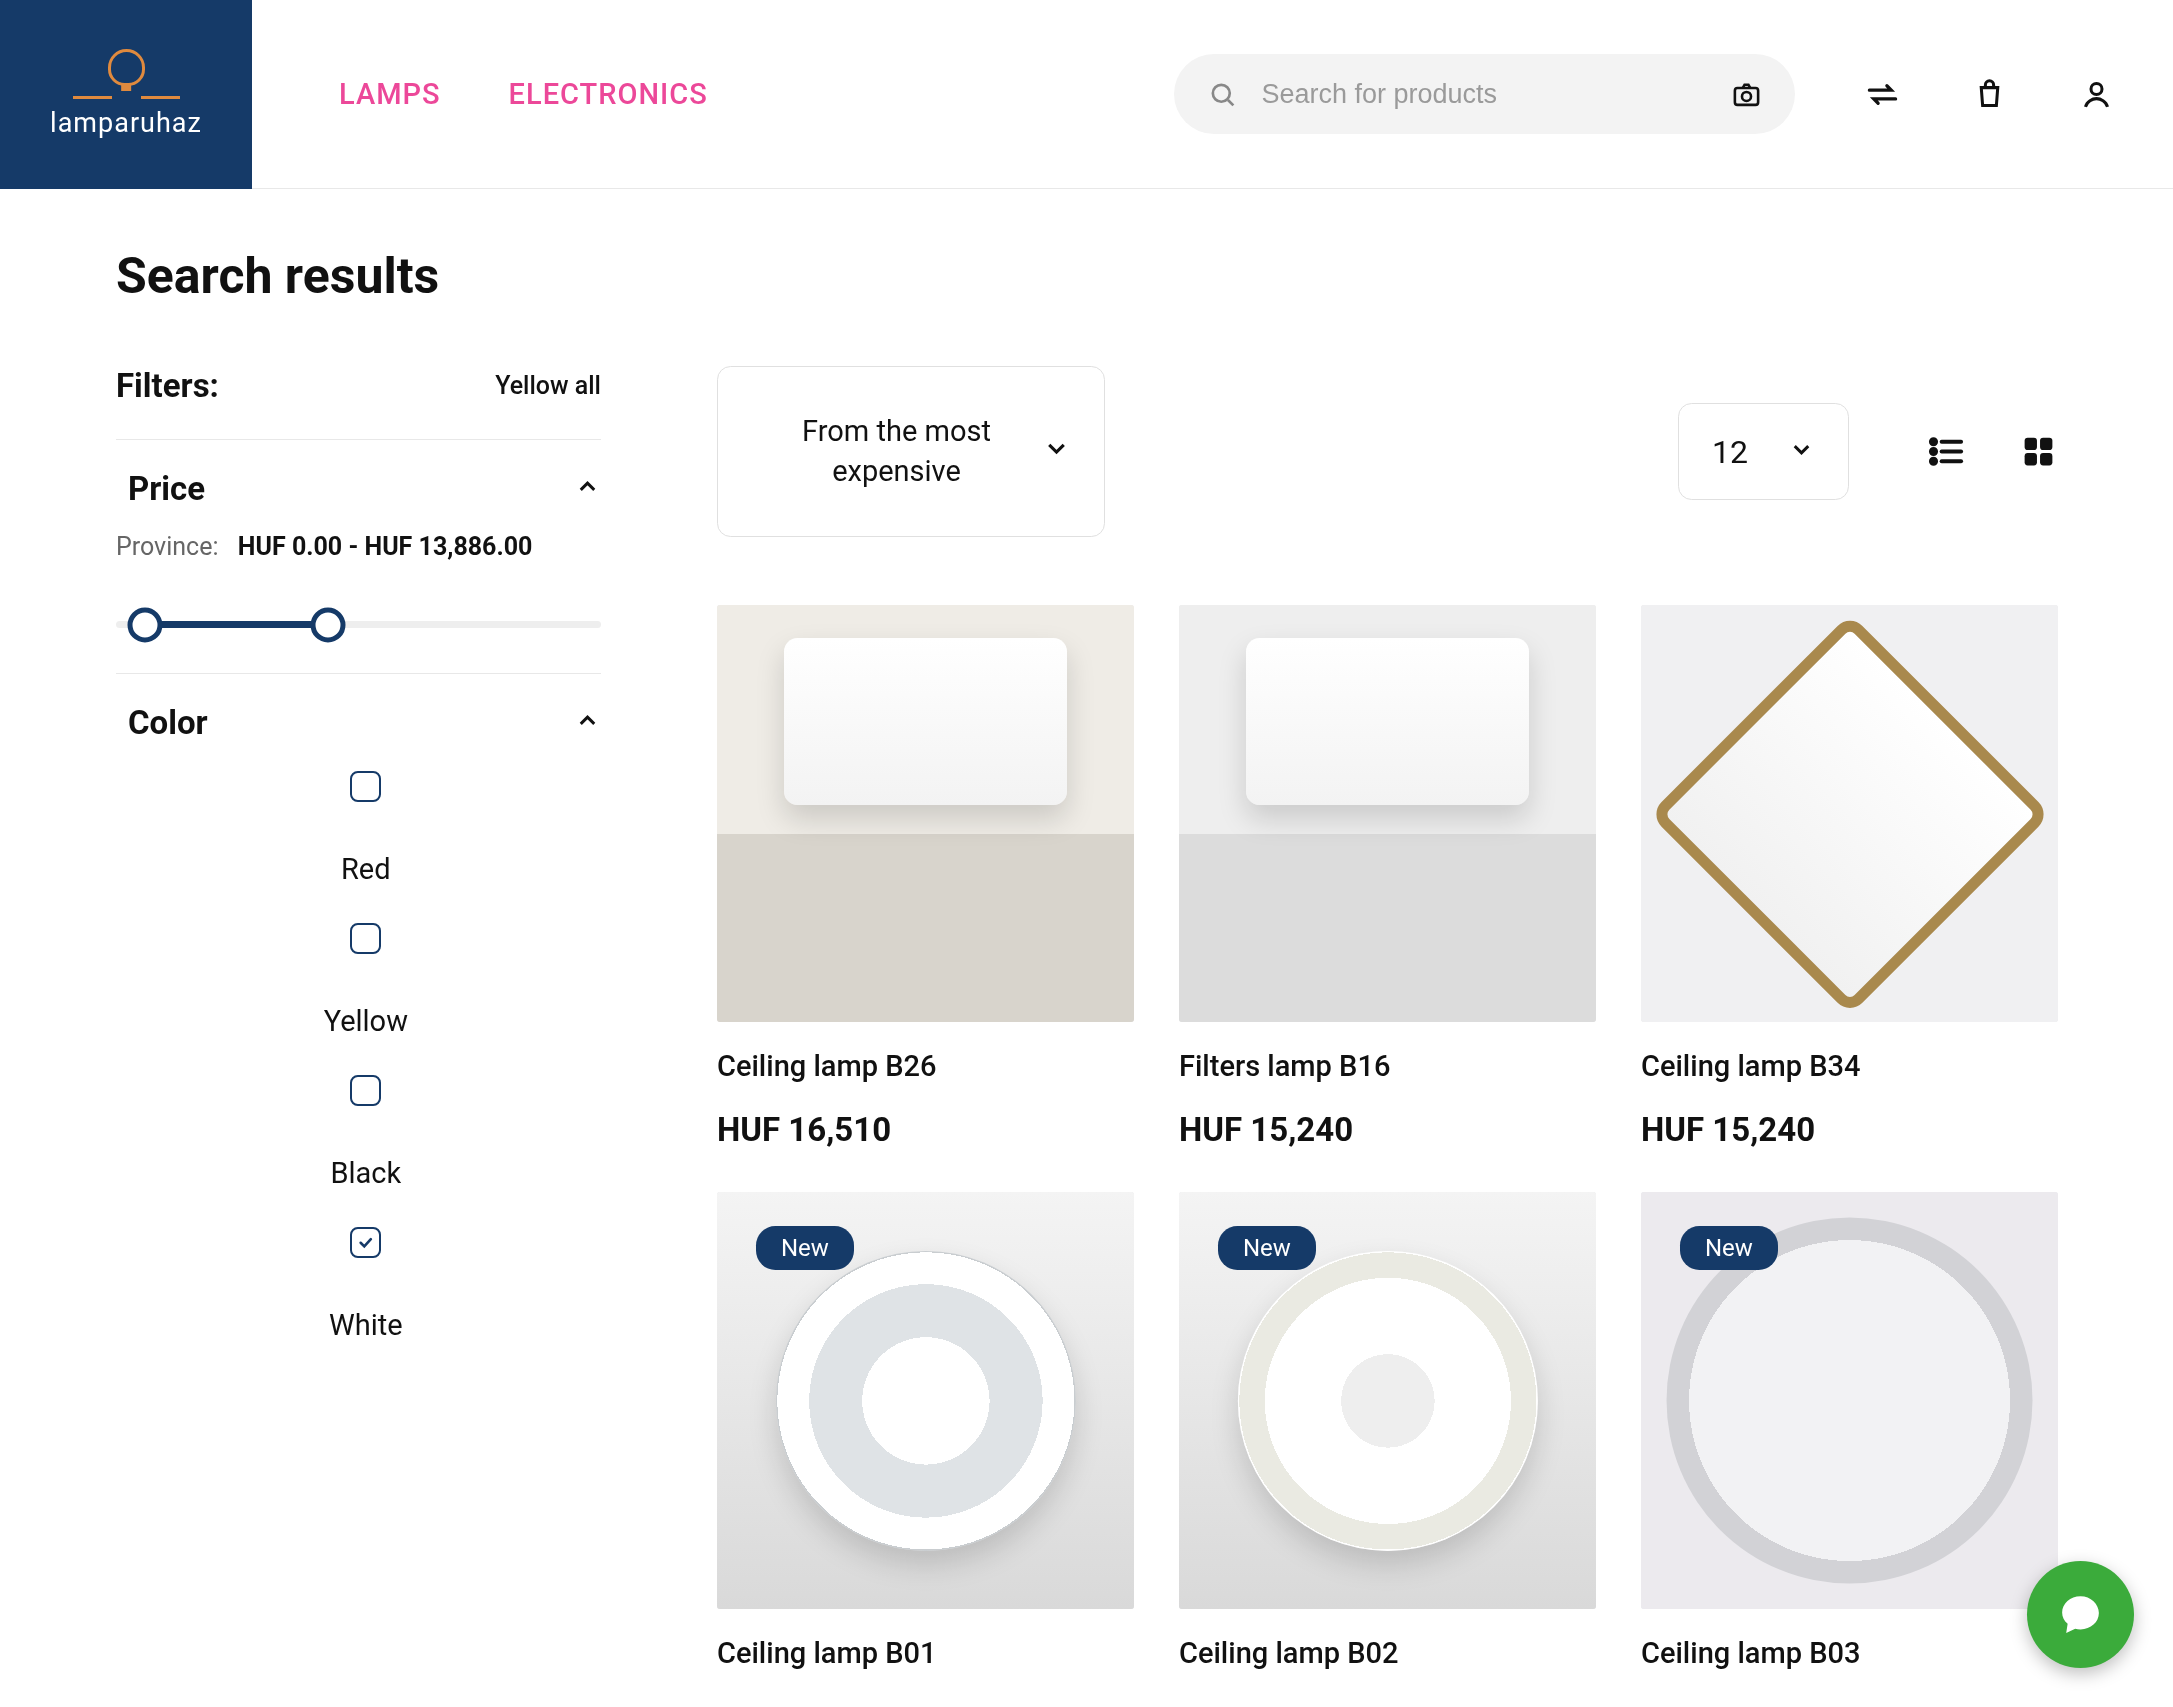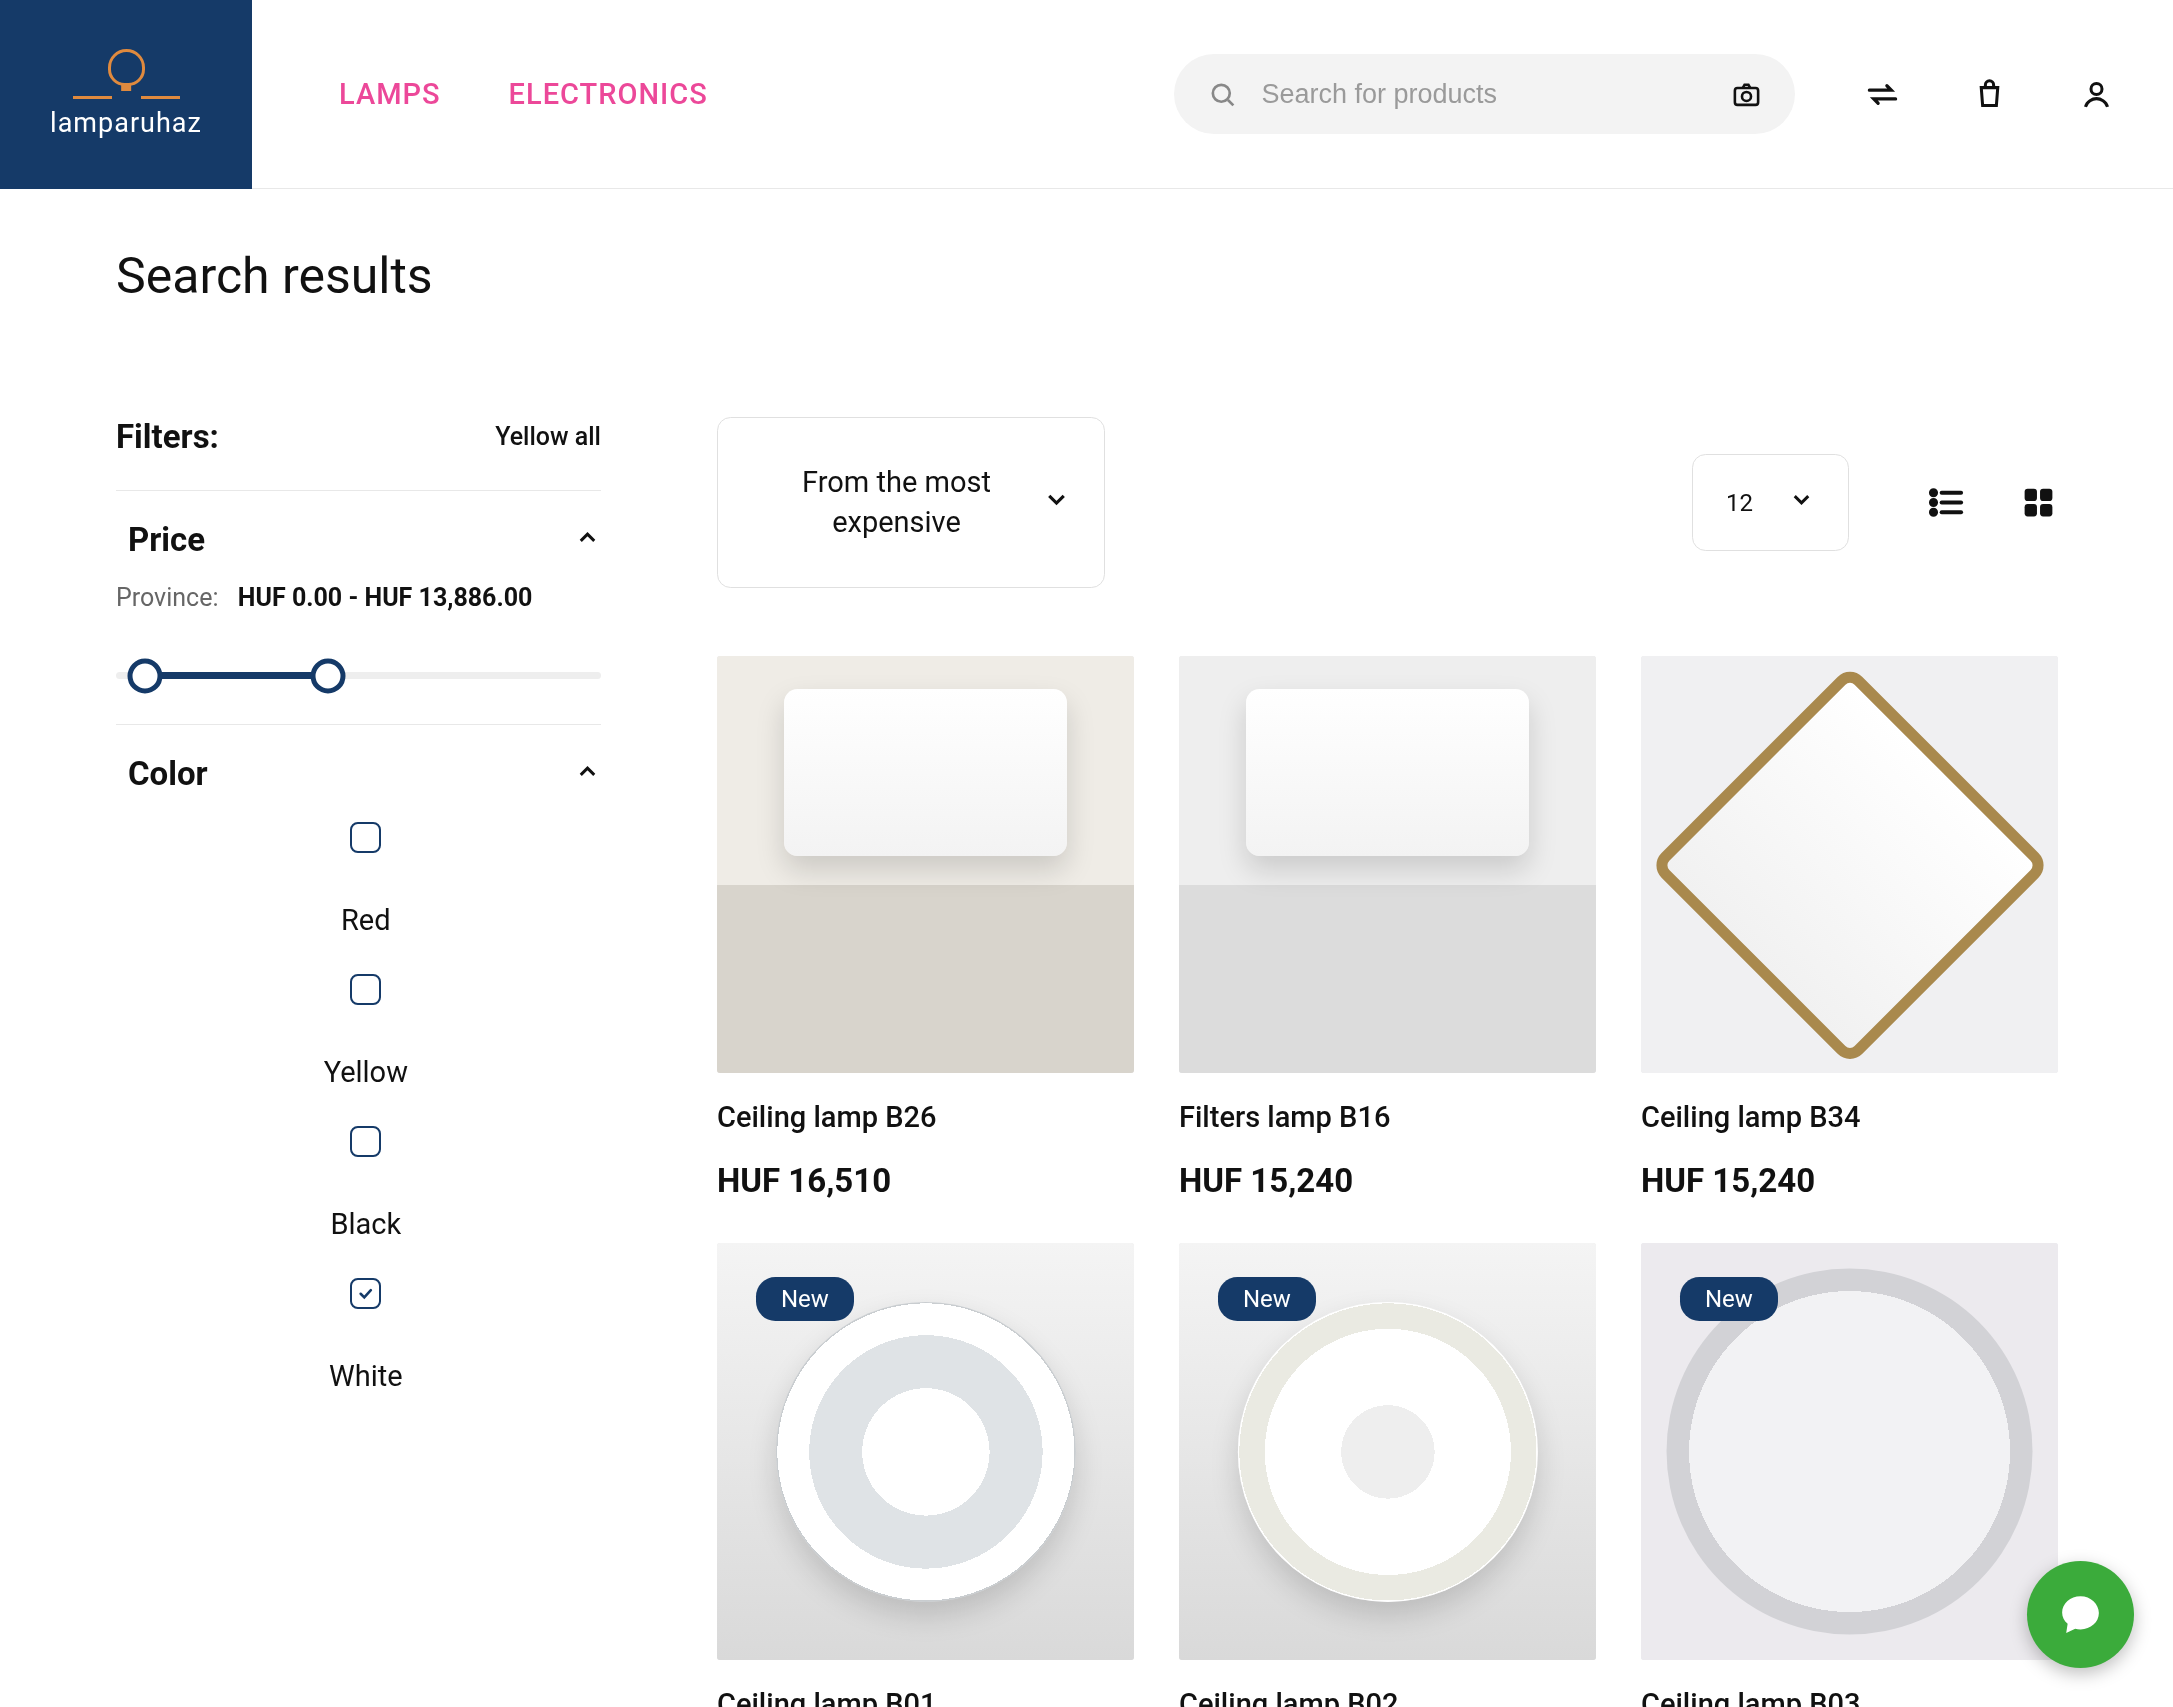--- a/index.html
+++ b/index.html
@@ -13,21 +13,21 @@
   .logo-text { font-size:27px; letter-spacing:1px; }
   .nav { display:flex; gap:68px; margin-left:87px; }
   .nav a { font-size:29px; font-weight:500; letter-spacing:1px; color:#ec4899; text-decoration:none; }
   .spacer { flex:1; }
   .search { display:flex; align-items:center; background:#f3f3f3; border-radius:49px; height:80px; width:621px; padding:0 29px; gap:19.4px; }
   .search input { flex:1; border:none; background:transparent; font-size:27px; outline:none; color:#444;}
   .search input::placeholder{ color:#9a9a9a;}
   .icons { display:flex; gap:68px; margin-left:68px; align-items:center;}
   .icon-btn { width:39px; height:39px; display:flex; align-items:center; justify-content:center; cursor:pointer;}
   .page { padding:58px 116px 0 116px; }
-  .page-title { font-size:50px; font-weight:400; margin-bottom:112px; }
+  .page-title { font-size:50px; font-weight:700; margin-bottom:61px; }
   .layout { display:flex; gap:116px; }
   .sidebar { width:485px; }
   .filters-head { display:flex; justify-content:space-between; align-items:center; border-bottom:1px solid #e8e8e8; padding-bottom:34px; }
   .filters-title { font-size:33px; font-weight:700; }
   .delete-all { font-size:25px; font-weight:500; cursor:pointer;}
   .filter-section { border-bottom:1px solid #e8e8e8; padding:29px 0;}
   .filter-head { display:flex; justify-content:space-between; align-items:center; cursor:pointer;margin-left:12px;}
   .filter-name { font-size:33px; font-weight:700; }
   .province-row { display:flex; gap:19.4px; margin-top:24px; font-size:25px;}
   .province-label { color:#666; }
@@ -40,21 +40,21 @@
   .color-row { display:flex; align-items:center; gap:50px; cursor:pointer;flex-direction:column; }
   .cbox { width:31px; height:31px; border:2.9px solid #153a68; border-radius:7.8px; display:flex; align-items:center; justify-content:center; }
   .cbox svg { display:none; }
   .cbox.checked svg { display:block; }
   .color-label { font-size:29px; }
   .main { flex:1; }
   .toolbar { display:flex; align-items:center; gap:29px; margin-bottom:68px;}
   .select { border:1px solid #e0e0e0; border-radius:13.6px; display:flex; align-items:center; justify-content:space-between; padding:0 33px; cursor:pointer; background:#fff;}
   .sort-select { width:388px; height:171px; font-size:29px; font-weight:400; text-align:center; }
   .sort-text { flex:1; line-height:1.35; }
-  .count-select { width:157px; height:97px; font-size:24px; margin-left:auto;}
+  .count-select { width:171px; height:97px; font-size:32px; margin-left:auto;}
   .view-icons { display:flex; gap:53px; margin-left:49px;}
   .grid { display:grid; grid-template-columns:repeat(3,1fr); gap:43px 45px; }
   .card {}
   .thumb { position:relative; width:100%; aspect-ratio:1/1; background:#e9e9eb; border-radius:2.9px; overflow:hidden; }
   .badge { position:absolute; top:34px; left:39px; background:#153a68; color:#fff; padding:7.8px 25px; border-radius:19.4px; font-size:24px; }
   .p-name { font-size:29px; margin-top:27px; font-weight:500;}
   .p-price { font-size:33px; font-weight:700; margin-top:27px;}
   .chat { position:fixed; right:39px; bottom:39px; width:107px; height:107px; border-radius:50%; background:#3bab3b; display:flex; align-items:center; justify-content:center; box-shadow:0 5.8px 17.5px rgba(0,0,0,.25); cursor:pointer;}
   
   .lamp-sq { position:absolute; top:8%; left:16%; width:68%; height:40%; background:linear-gradient(#fff,#f3f3f3); border-radius:13.6px; box-shadow:0 13.6px 29px rgba(0,0,0,.15);}

